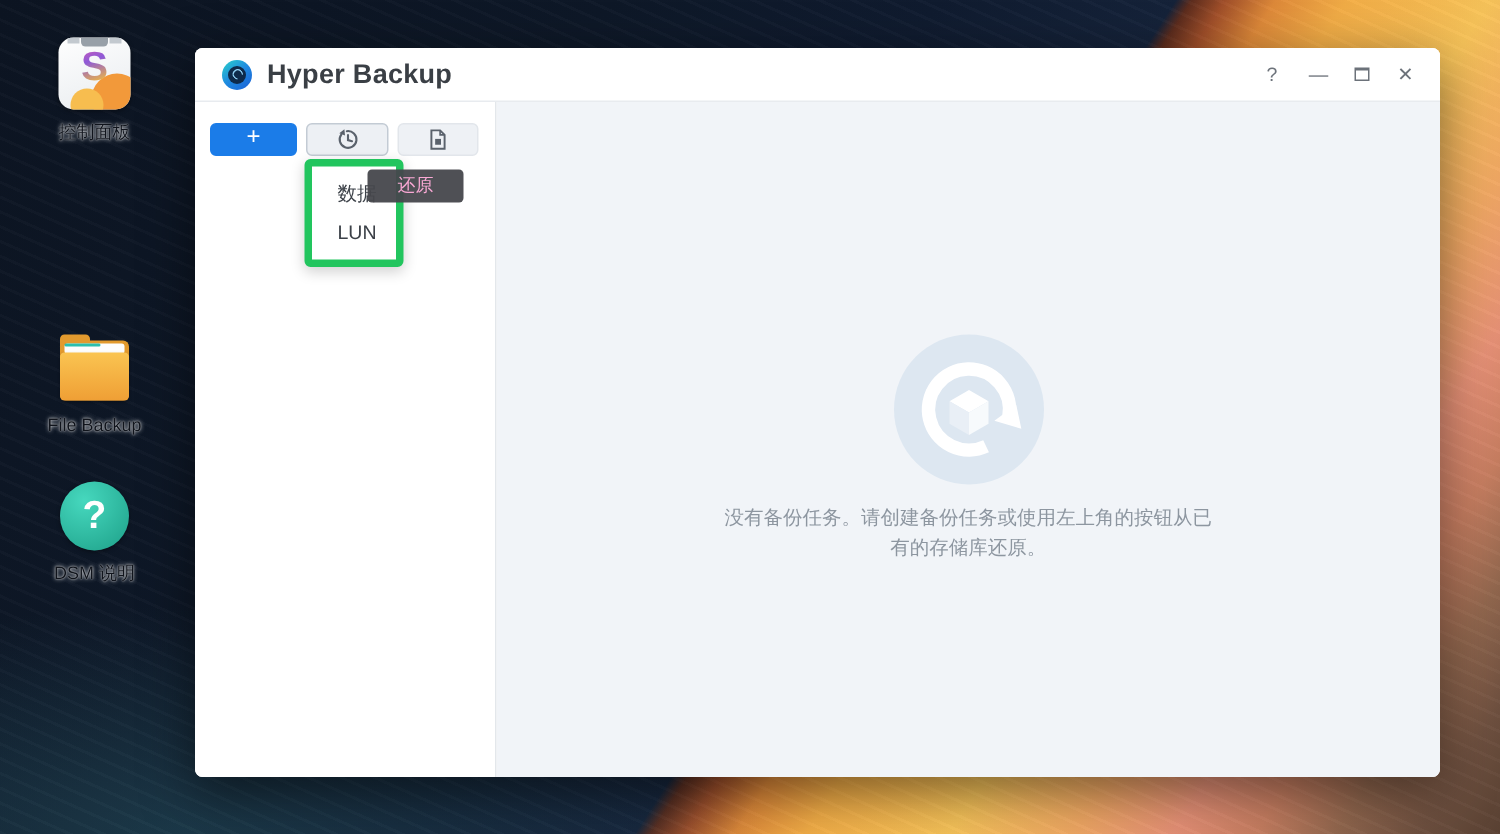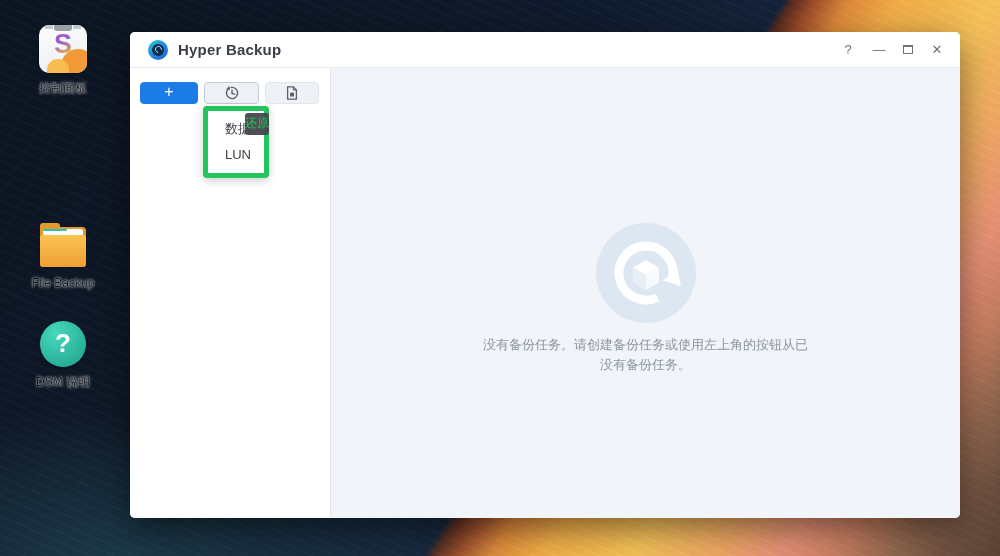--- a/index.html
+++ b/index.html
@@ -66,21 +66,21 @@
   
   .win {
     position: absolute; left: 130px; top: 32px; width: 830px; height: 486px;
     background: #fff; border-radius: 5px; box-shadow: 0 10px 34px rgba(0,0,0,0.5);
     display: flex; flex-direction: column; overflow: hidden;
   }
   .titlebar { height: 36px; flex: 0 0 36px; display: flex; align-items: center; padding: 0 16px 0 18px; border-bottom: 1px solid #e8ebef; background: #fff; }
   .app-icon { width: 20px; height: 20px; border-radius: 50%; background: linear-gradient(140deg, #2ad2c9 0%, #1f8be0 48%, #1b5fd6 100%); position: relative; flex: 0 0 20px; }
   .app-icon-core { position: absolute; left: 4px; top: 4px; width: 12px; height: 12px; border-radius: 50%; background: #0e2a4a; }
   .app-icon-ring { position: absolute; left: 6.5px; top: 6.5px; width: 7px; height: 7px; border-radius: 50%; border: 1.5px solid #8fd0f4; border-bottom-color: transparent; transform: rotate(-40deg); }
-  .win-title { margin-left: 10px; font-size: 15px; font-weight: bold; color: #3a3f45; letter-spacing: .2px; }
+  .win-title { margin-left: 10px; font-size: 18px; font-weight: bold; color: #3a3f45; letter-spacing: .2px; }
   .win-controls { margin-left: auto; display: flex; align-items: center; gap: 17px; color: #6c727a; }
   .wc { font-size: 13px; width: 14px; text-align: center; cursor: pointer; line-height: 14px; }
   .wc-max { width: 10px; height: 9px; border: 1px solid #6c727a; border-top-width: 2px; cursor: pointer; }
 
   .win-body { flex: 1; display: flex; min-height: 0; position: relative; }
   .left-panel { width: 201px; flex: 0 0 201px; background: #fff; border-right: 1px solid #e3e7eb; position: relative; }
   .right-panel { flex: 1; background: #f1f4f8; display: flex; flex-direction: column; align-items: center; }
 
   
   .toolbar { position: absolute; left: 10px; top: 14px; display: flex; gap: 6px; }
@@ -93,22 +93,22 @@
   .dropdown {
     position: absolute; left: 73px; top: 74px; width: 66px; z-index: 20;
     background: #fff; border: 5px solid #22c55e; border-radius: 4px;
     box-shadow: 0 3px 9px rgba(0,0,0,0.18); padding: 5px 0;
   }
   .dd-item { height: 26px; line-height: 26px; padding-left: 17px; font-size: 13px; color: #3c4148; cursor: pointer; }
 
   
   .tooltip {
     position: absolute; left: 115px; top: 81px; z-index: 30;
-    background: rgba(70,71,76,0.95); color: #22c55e; font-size: 12px;
-    padding: 2px 0 3px; border-radius: 3px; white-space: nowrap;
+    background: rgba(70,71,76,0.95); color: #f9a8d4; font-size: 12px;
+    padding: 2px 20px 3px; border-radius: 3px; white-space: nowrap;
   }
 
   
   .empty-wrap { margin-top: 155px; display: flex; flex-direction: column; align-items: center; }
   .empty-circle { width: 100px; height: 100px; border-radius: 50%; background: #dde7f1; display: flex; align-items: center; justify-content: center; }
   .empty-text { margin-top: 12px; font-size: 13px; line-height: 20px; color: #8d96a0; text-align: center; }
 </style>
 </head>
 <body>
 
@@ -191,21 +191,21 @@
             <svg width="100" height="100" viewBox="0 0 100 100">
               <path d="M 61.4 74.5 A 27 27 0 1 1 76.6 54.7" fill="none" stroke="#ffffff" stroke-width="9"></path>
               <polygon points="81.5,46.9 84.9,62.9 66.9,57.5" fill="#ffffff"></polygon>
               <polygon points="50,37 63,44.5 50,52 37,44.5" fill="#ffffff"></polygon>
               <polygon points="37,44.5 50,52 50,67 37,59.5" fill="#e9eff6"></polygon>
               <polygon points="63,44.5 50,52 50,67 63,59.5" fill="#f7fafc"></polygon>
             </svg>
           </div>
           <div class="empty-text">
             <div>没有备份任务。请创建备份任务或使用左上角的按钮从已</div>
-            <div>没有备份任务。</div>
+            <div>有的存储库还原。</div>
           </div>
         </div>
       </div>
 
       <div class="dropdown" style="left:73px; top:38px;">
         <div class="dd-item">数据</div>
         <div class="dd-item">LUN</div>
       </div>
 
       <div class="tooltip" style="left:115px; top:45px;">还原</div>

